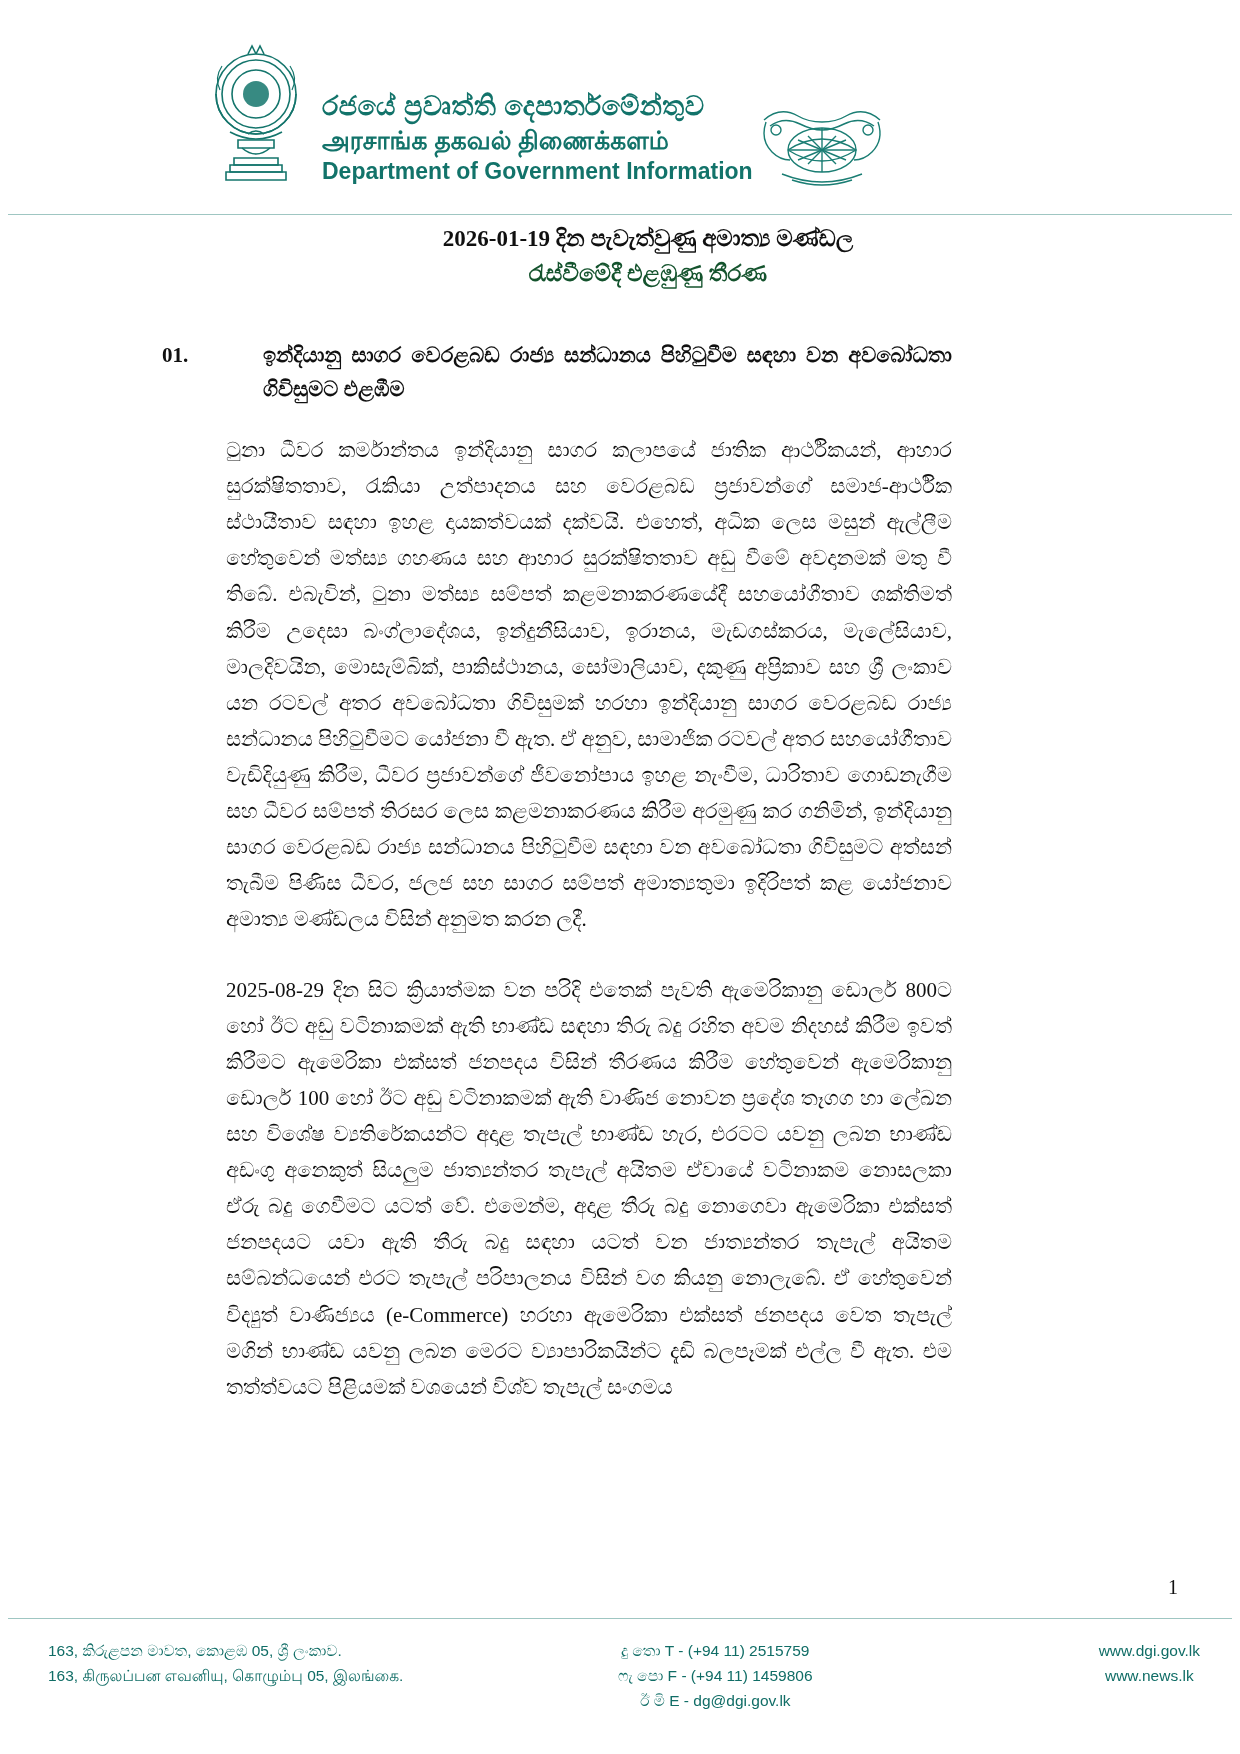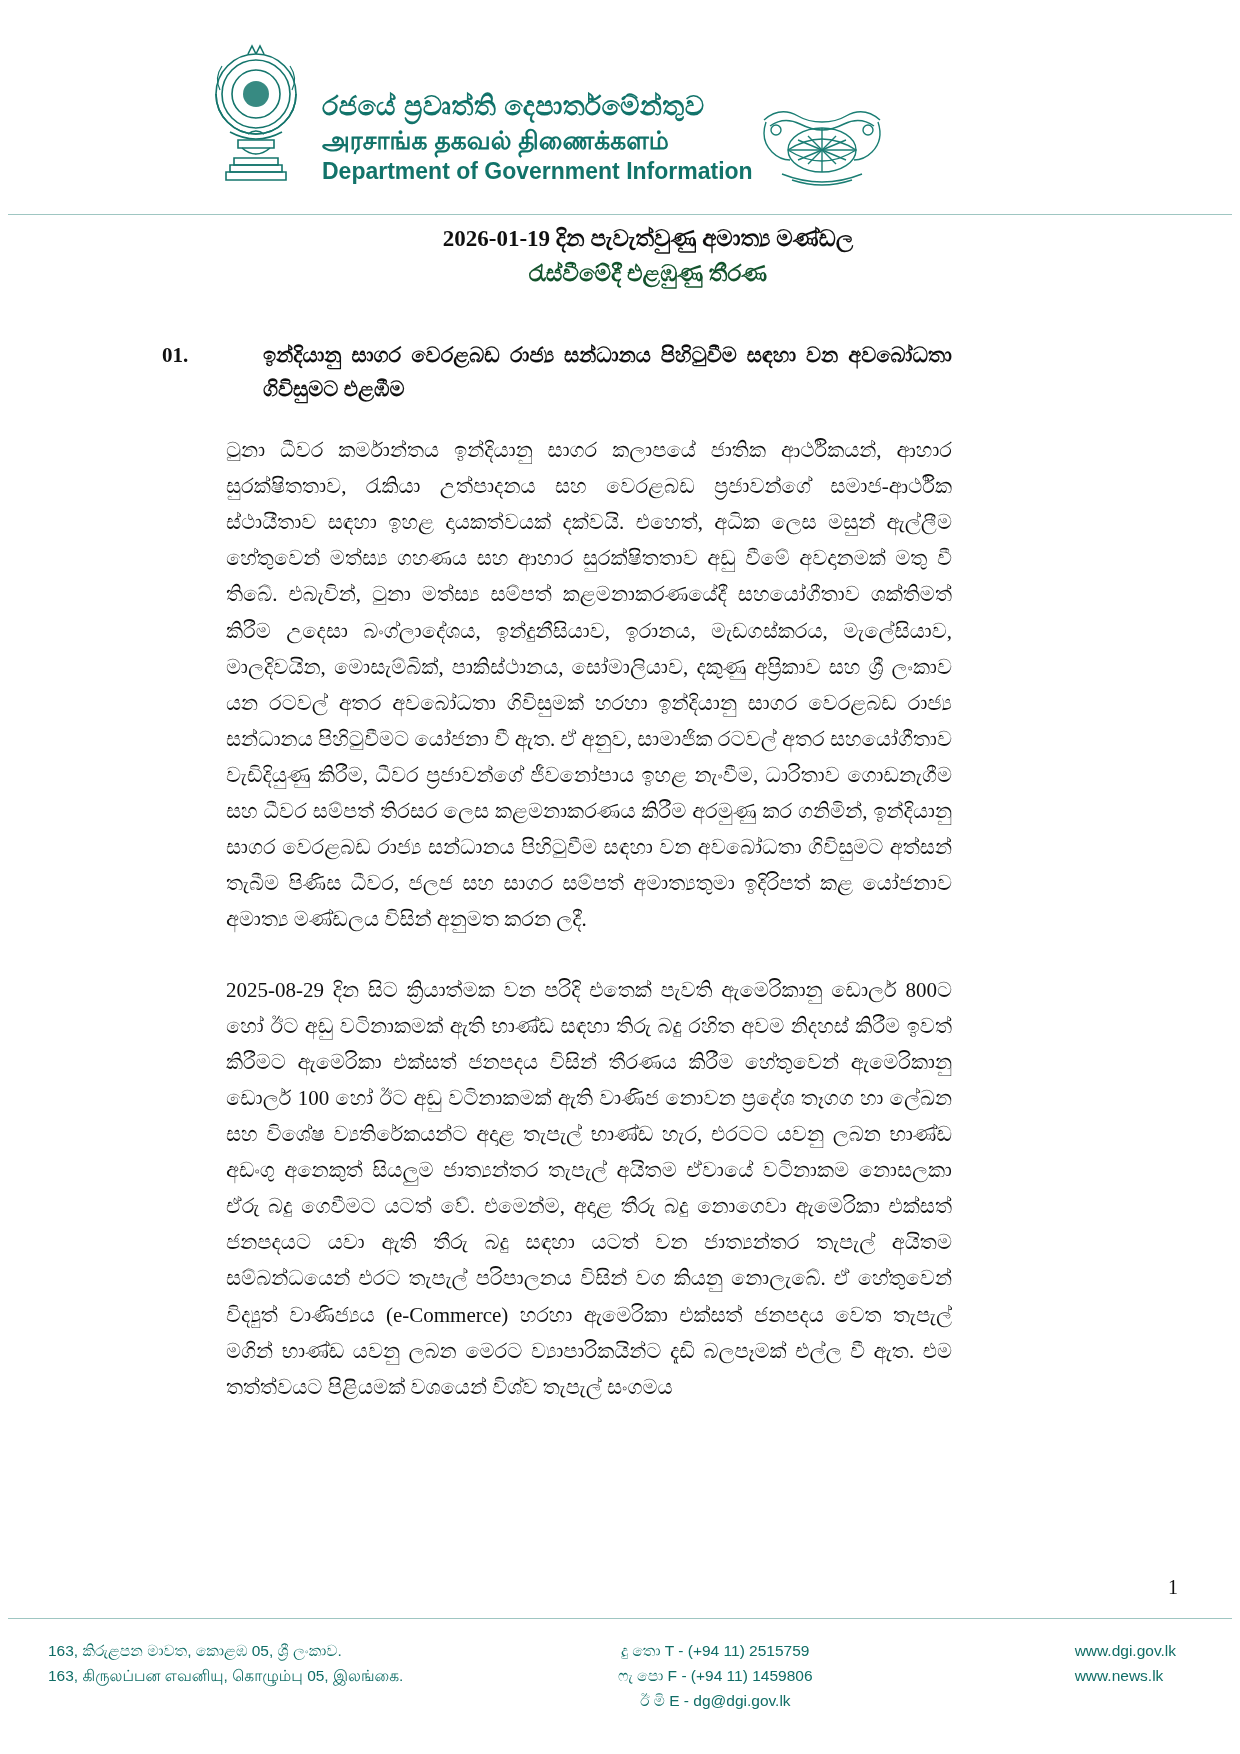--- a/index.html
+++ b/index.html
@@ -187,23 +187,23 @@
     left: 618px;
     top: 6px;
     font-size: 15.5px;
     line-height: 1.62;
     color: #106d66;
     white-space: nowrap;
     text-align: center;
   }
   .footer-right {
     position: absolute;
-    right: 64px;
+    right: 40px;
     top: 6px;
-    text-align: left;
+    text-align: center;
     font-size: 15.5px;
     line-height: 1.62;
     color: #106d66;
     margin-left: 28px;
   }
   .fm-row { display: block; }
 </style>
 </head>
 <body>
 

